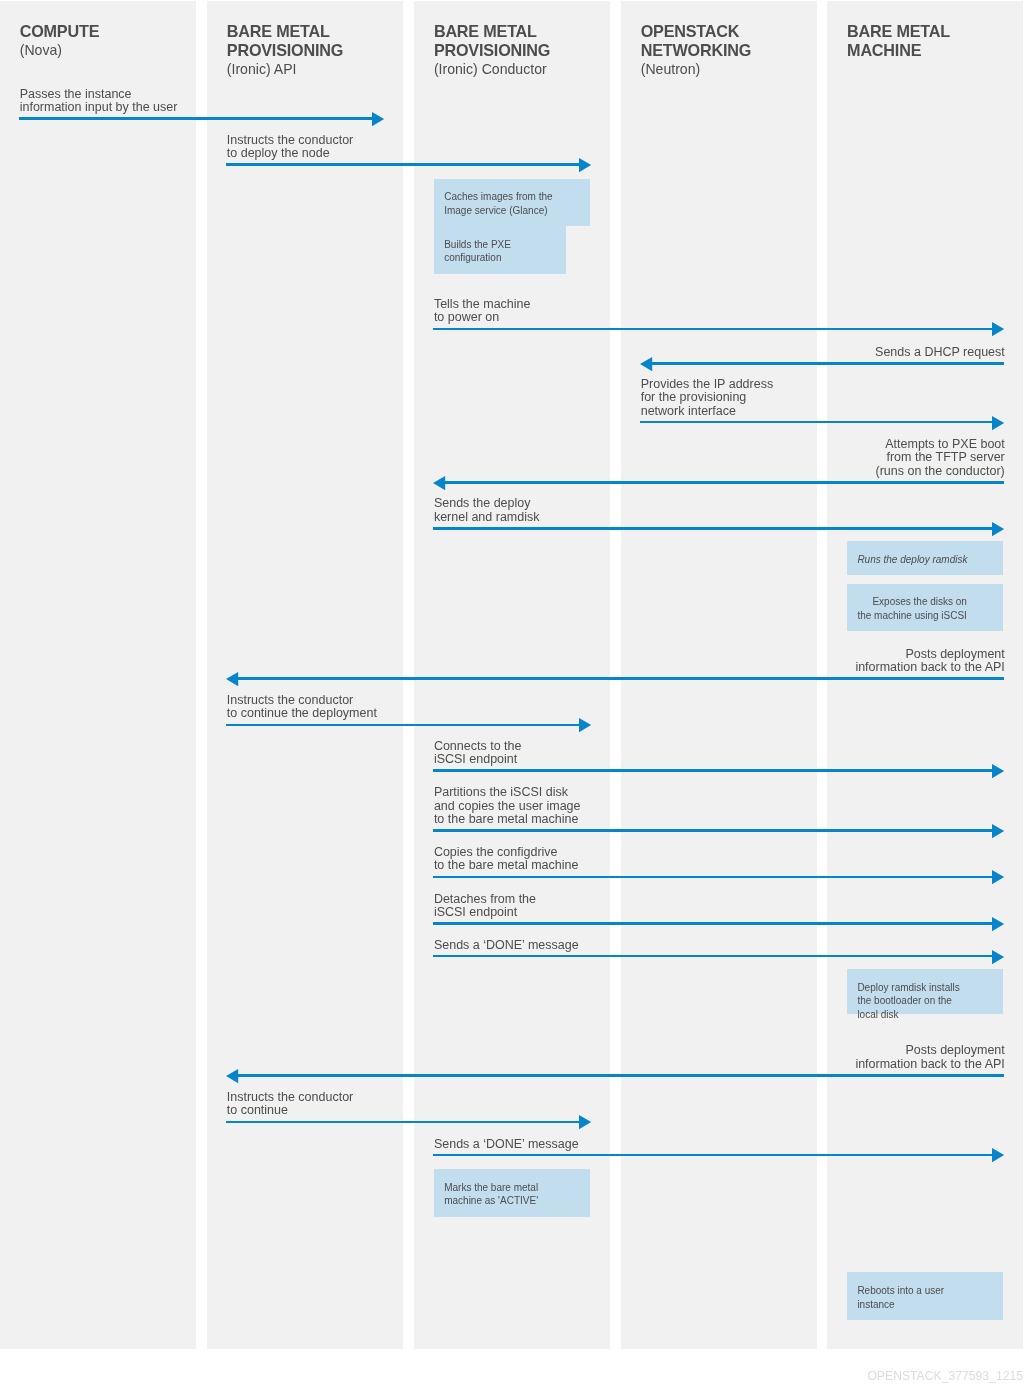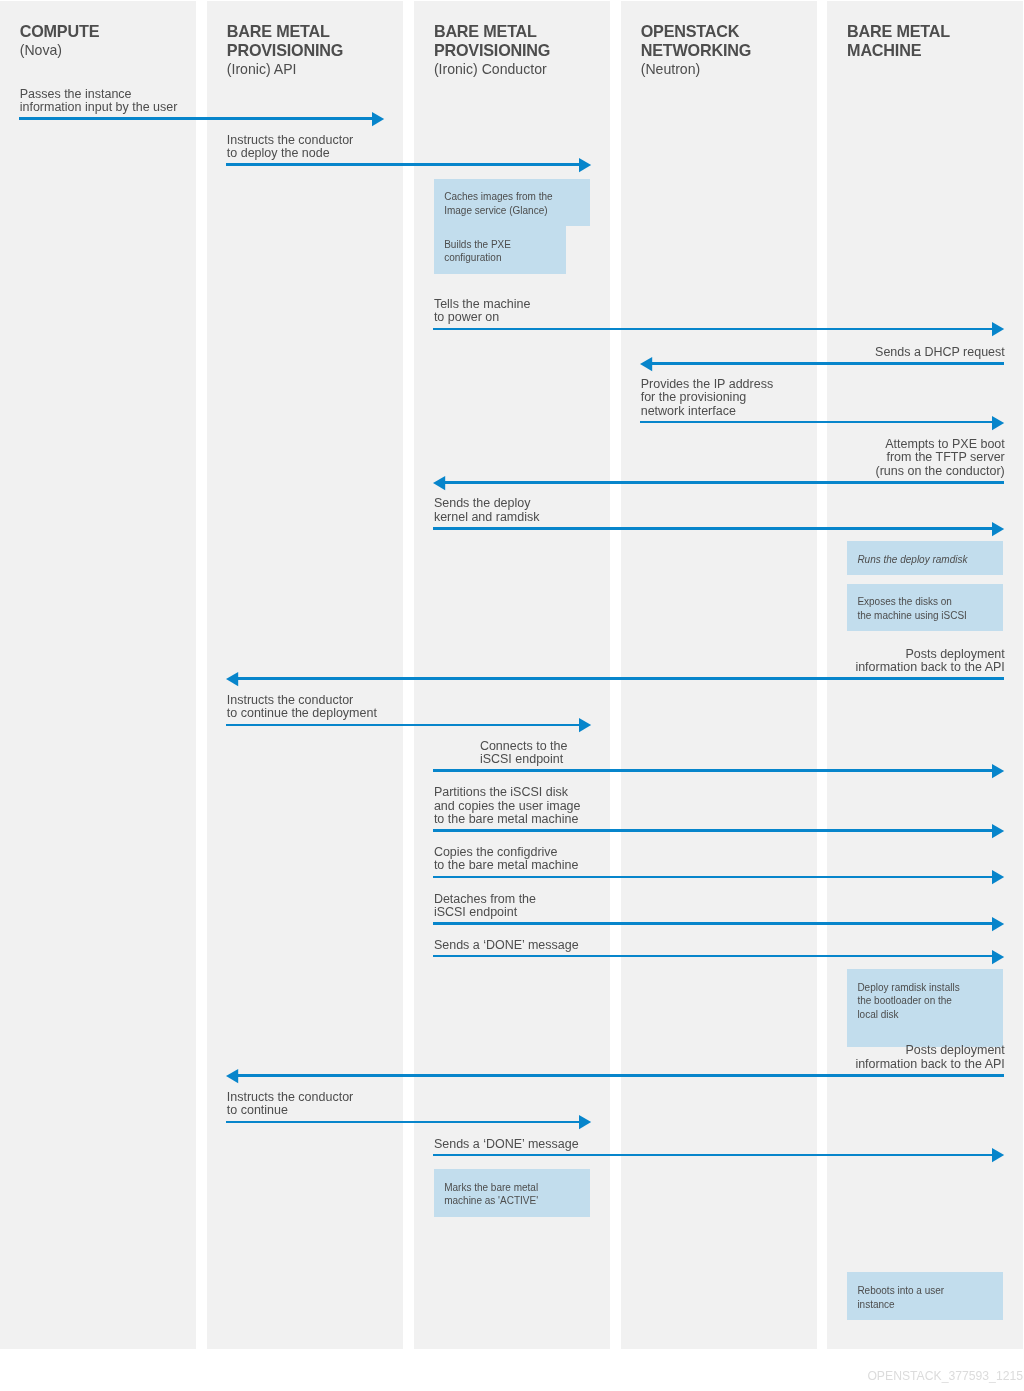--- a/index.html
+++ b/index.html
@@ -158,21 +158,21 @@
     </div>
     <div class="msg-label left" style="left: 433.9px; width: 176px; top: 497.4px;">
       <div>Sends the deploy</div>
       <div>kernel and ramdisk</div>
     </div>
     <div class="note-box" style="left: 847.1px; top: 541.4px; width: 156.2px; height: 33.79px; font-style: italic;">
       <div class="note-box-text">
         <div>Runs the deploy ramdisk</div>
       </div>
     </div>
-    <div class="note-box" style="left: 847.1px; top: 583.8px; width: 156.2px; height: 47.64px;">
+    <div class="note-box" style="left: 847.1px; top: 583.8px; width: 156.2px; height: 47.64px; text-align: right;">
       <div class="note-box-text">
         <div>Exposes the disks on</div>
         <div>the machine using iSCSI</div>
       </div>
     </div>
     <div class="arrow-line" style="top: 677.35px; height: 2.6px; left: 237.4px; width: 766.9px;"></div>
     <div class="arrow-head" style="left: 225.8px; top: 672.05px;">
       <svg width="12.2" height="14.2" viewBox="0 0 12.2 14.2">
         <polygon fill="#0785cb" points="12.2,0 0,7.1 12.2,14.2"></polygon>
       </svg>
@@ -190,21 +190,21 @@
     <div class="msg-label left" style="left: 226.8px; width: 176.2px; top: 693.7px;">
       <div>Instructs the conductor</div>
       <div>to continue the deployment</div>
     </div>
     <div class="arrow-line" style="top: 769.35px; height: 2.6px; left: 432.9px; width: 559.8px;"></div>
     <div class="arrow-head" style="left: 992.1px; top: 764.05px;">
       <svg width="12.2" height="14.2" viewBox="0 0 12.2 14.2">
         <polygon fill="#0785cb" points="0,0 12.2,7.1 0,14.2"></polygon>
       </svg>
     </div>
-    <div class="msg-label left" style="left: 433.9px; width: 176px; top: 739.55px; margin-left: 46px;">
+    <div class="msg-label left" style="left: 433.9px; width: 176px; top: 739.55px;">
       <div>Connects to the</div>
       <div>iSCSI endpoint</div>
     </div>
     <div class="arrow-line" style="top: 829.35px; height: 2.6px; left: 432.9px; width: 559.8px;"></div>
     <div class="arrow-head" style="left: 992.1px; top: 824.05px;">
       <svg width="12.2" height="14.2" viewBox="0 0 12.2 14.2">
         <polygon fill="#0785cb" points="0,0 12.2,7.1 0,14.2"></polygon>
       </svg>
     </div>
     <div class="msg-label left" style="left: 433.9px; width: 176px; top: 785.95px;">
@@ -234,21 +234,21 @@
     </div>
     <div class="arrow-line" style="top: 954.8px; height: 2.6px; left: 432.9px; width: 559.8px;"></div>
     <div class="arrow-head" style="left: 992.1px; top: 949.5px;">
       <svg width="12.2" height="14.2" viewBox="0 0 12.2 14.2">
         <polygon fill="#0785cb" points="0,0 12.2,7.1 0,14.2"></polygon>
       </svg>
     </div>
     <div class="msg-label left" style="left: 433.9px; width: 176px; top: 938.6px;">
       <div>Sends a ‘DONE’ message</div>
     </div>
-    <div class="note-box" style="left: 847.1px; top: 968.9px; width: 156.2px; height: 78px;">
+    <div class="note-box" style="left: 847.1px; top: 968.9px; width: 156.2px; height: 45px;">
       <div class="note-box-text">
         <div>Deploy ramdisk installs</div>
         <div>the bootloader on the</div>
         <div>local disk</div>
       </div>
     </div>
     <div class="arrow-line" style="top: 1074.2px; height: 2.6px; left: 237.4px; width: 766.9px;"></div>
     <div class="arrow-head" style="left: 225.8px; top: 1068.9px;">
       <svg width="12.2" height="14.2" viewBox="0 0 12.2 14.2">
         <polygon fill="#0785cb" points="12.2,0 0,7.1 12.2,14.2"></polygon>

